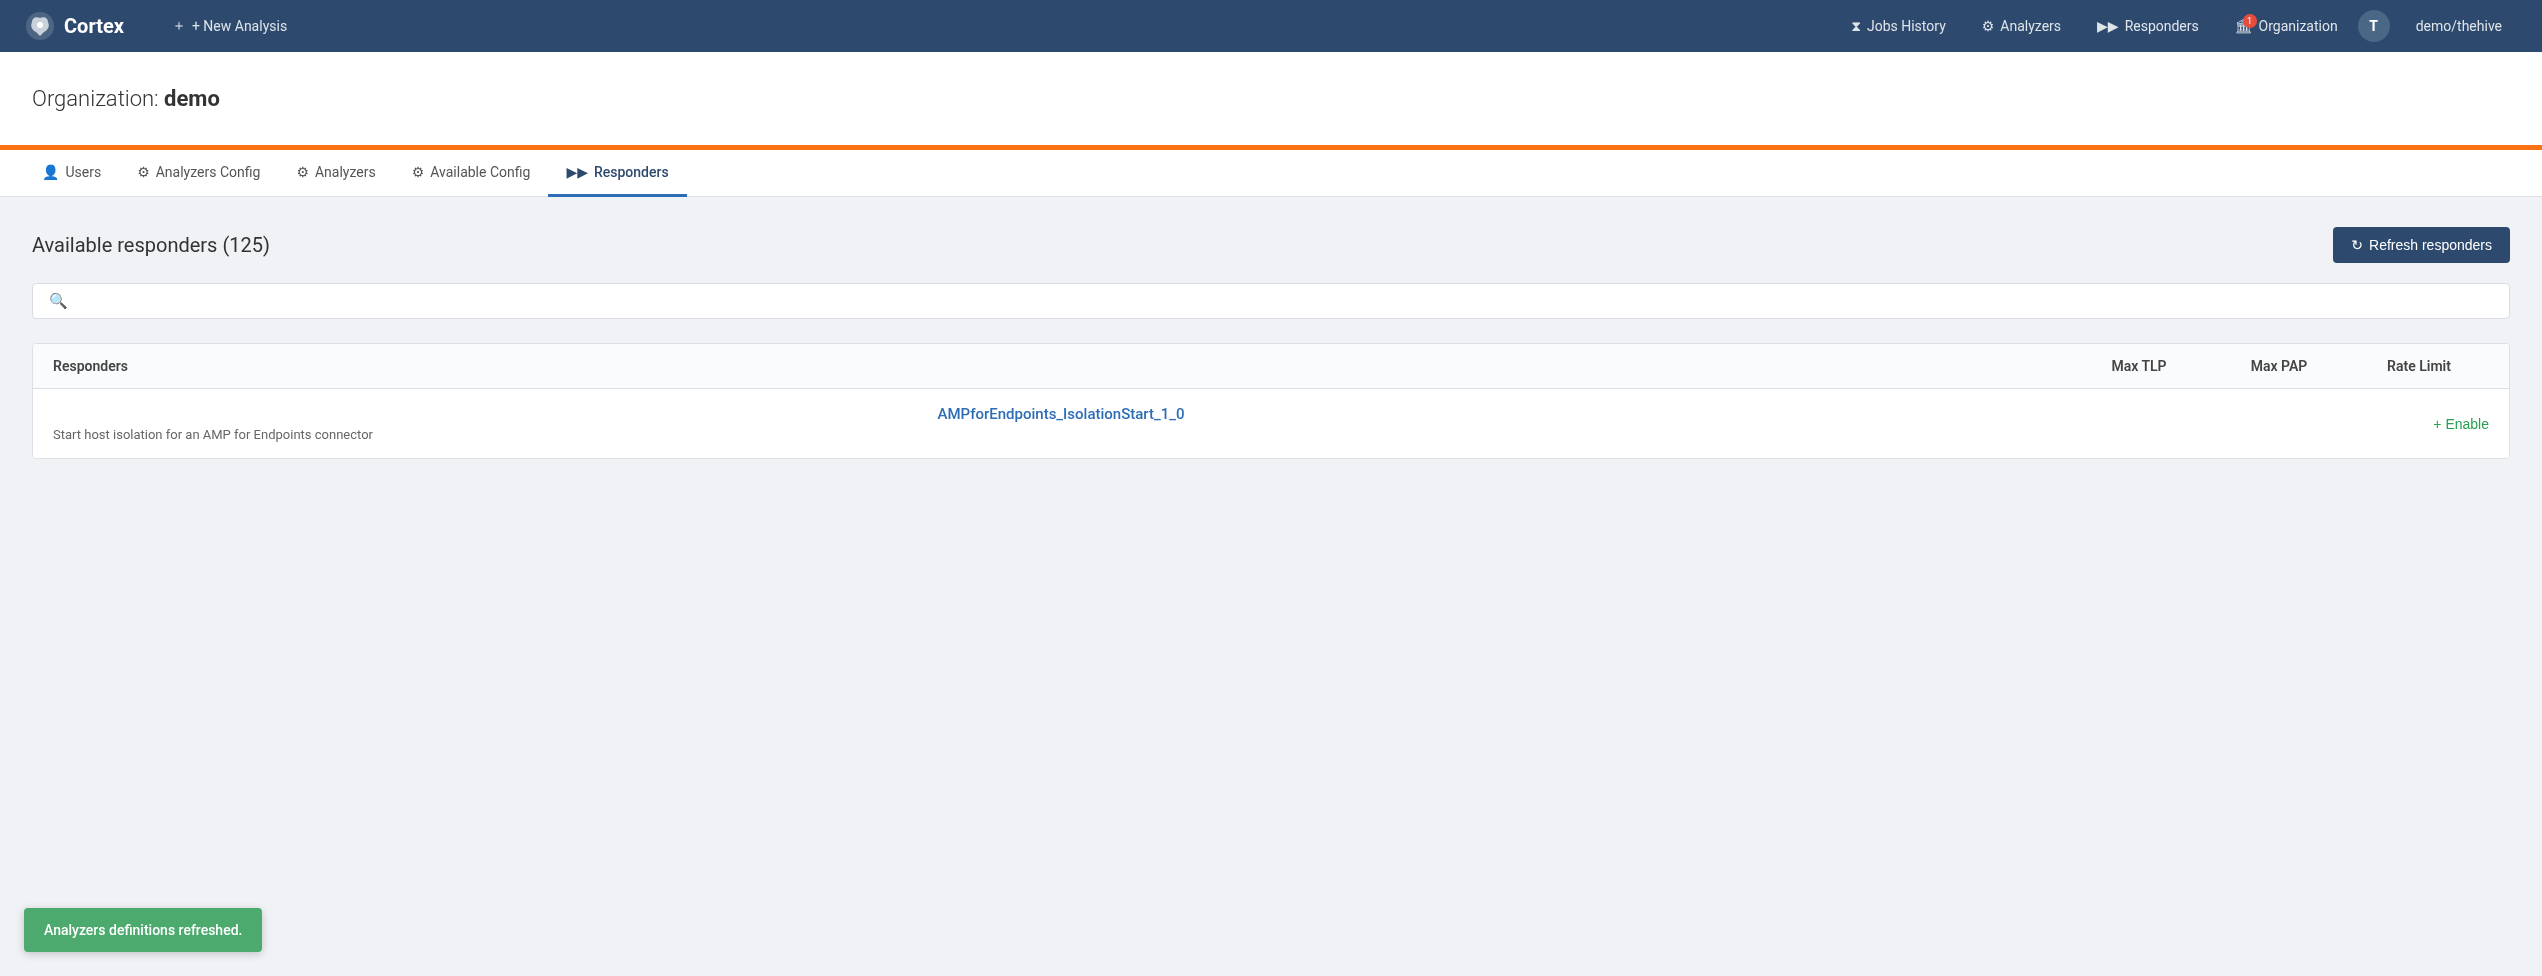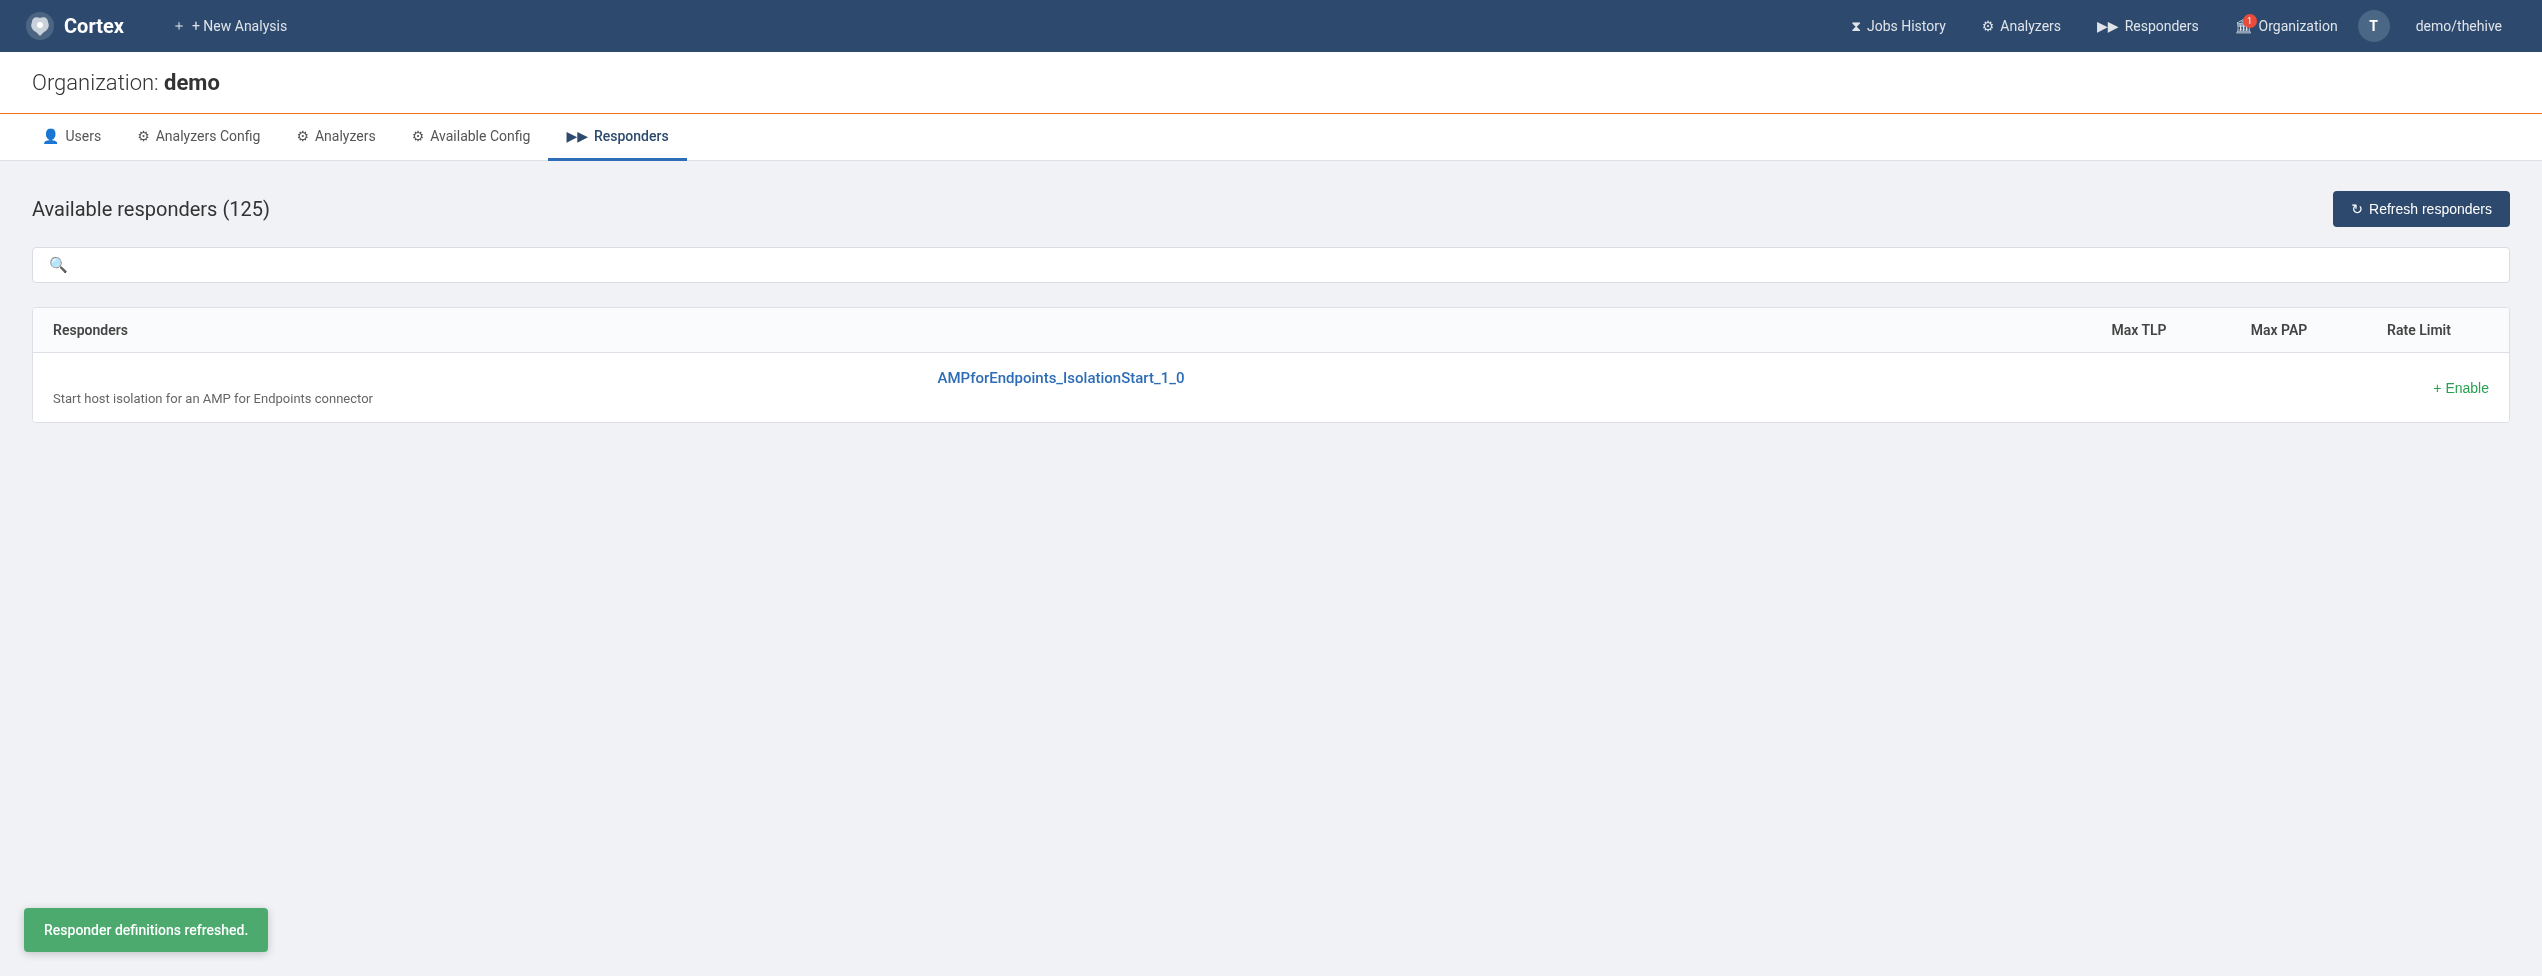--- a/index.html
+++ b/index.html
@@ -70,22 +70,22 @@
       justify-content: center;
       color: white;
       font-weight: bold;
       font-size: 14px;
       margin-right: 6px;
     }
 
     
     .page-header {
       background: white;
-      padding: 18px 32px;
-      border-bottom: 1px solid #f97316;
+      padding: 34px 32px;
+      border-bottom: 5px solid #f97316;
     }
     .page-title { font-size: 22px; font-weight: 300; color: #333; }
     .page-title strong { font-weight: 700; }
 
     
     .tabs-bar {
       background: white;
       display: flex;
       padding: 0 24px;
       border-bottom: 1px solid #dce0e6;
@@ -357,14 +357,14 @@
         <div></div>
         <div></div>
         <button class="btn-enable">+ Enable</button>
       </div>
     </div>
   </div>
 
 </div>
 
 <div class="toast">
-  <span>Responder definitions refreshed.</span>
+  <span>Analyzers definitions refreshed.</span>
 </div>
 
 </body></html>

